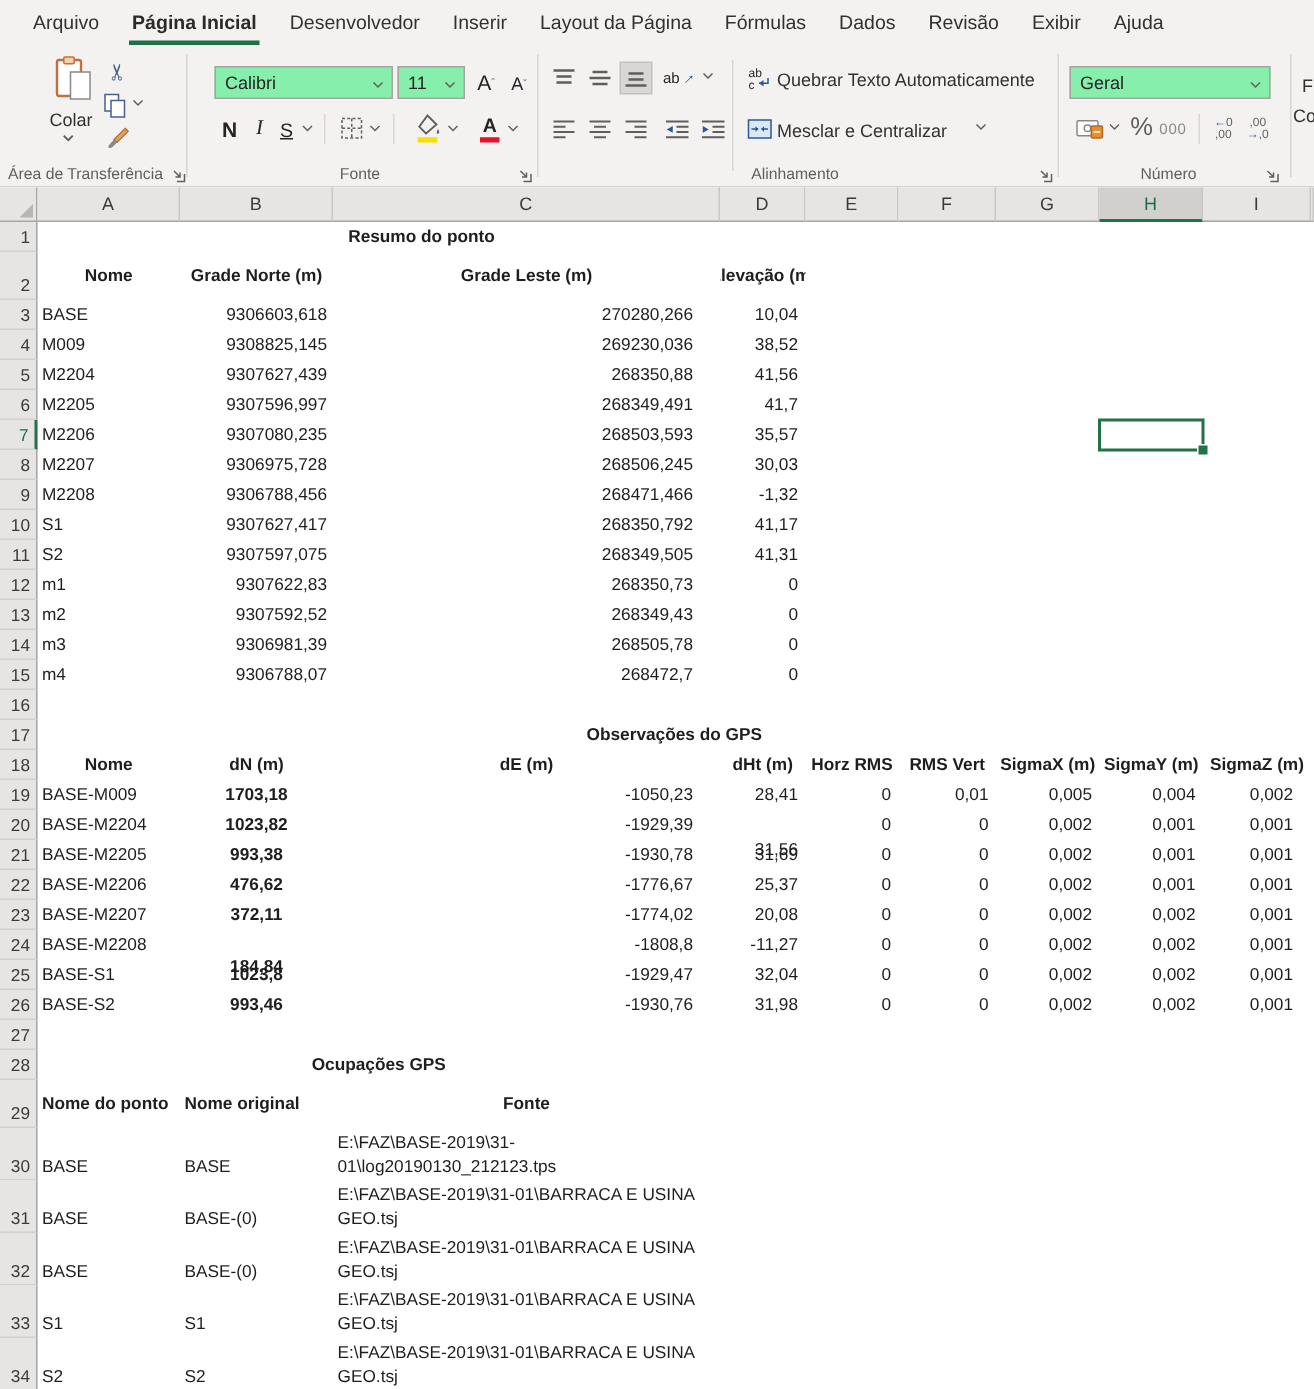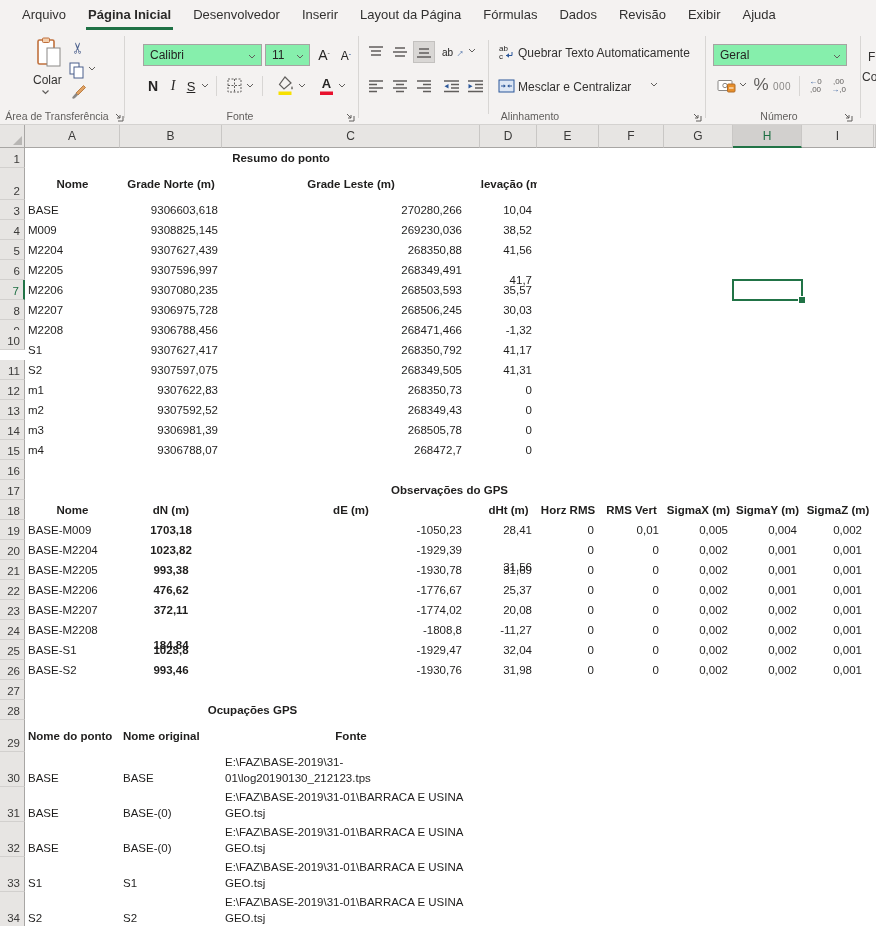--- a/index.html
+++ b/index.html
@@ -332,21 +332,21 @@
       <div class="colhdr" style="left: 874px; width: 2px;"></div>
       <div class="rowhdr" style="top: 23px; height: 20px;">1</div>
       <div class="rowhdr" style="top: 43px; height: 32px;">2</div>
       <div class="rowhdr" style="top: 75px; height: 20px;">3</div>
       <div class="rowhdr" style="top: 95px; height: 20px;">4</div>
       <div class="rowhdr" style="top: 115px; height: 20px;">5</div>
       <div class="rowhdr" style="top: 135px; height: 20px;">6</div>
       <div class="rowhdr sel" style="top: 155px; height: 20px;">7</div>
       <div class="rowhdr" style="top: 175px; height: 20px;">8</div>
       <div class="rowhdr" style="top: 195px; height: 20px;">9</div>
-      <div class="rowhdr" style="top: 205px; height: 20px;">10</div>
+      <div class="rowhdr" style="top: 215px; height: 20px;">10</div>
       <div class="rowhdr" style="top: 235px; height: 20px;">11</div>
       <div class="rowhdr" style="top: 255px; height: 20px;">12</div>
       <div class="rowhdr" style="top: 275px; height: 20px;">13</div>
       <div class="rowhdr" style="top: 295px; height: 20px;">14</div>
       <div class="rowhdr" style="top: 315px; height: 20px;">15</div>
       <div class="rowhdr" style="top: 335px; height: 20px;">16</div>
       <div class="rowhdr" style="top: 355px; height: 20px;">17</div>
       <div class="rowhdr" style="top: 375px; height: 20px;">18</div>
       <div class="rowhdr" style="top: 395px; height: 20px;">19</div>
       <div class="rowhdr" style="top: 415px; height: 20px;">20</div>
@@ -377,21 +377,21 @@
       <div class="cell ar" style="left: 120px; width: 102px; top: 95px; height: 20px; padding-right: 4px;">9308825,145</div>
       <div class="cell ar" style="left: 222px; width: 258px; top: 95px; height: 20px; padding-right: 18px;">269230,036</div>
       <div class="cell ar" style="left: 480px; width: 57px; top: 95px; height: 20px; padding-right: 5px;">38,52</div>
       <div class="cell al" style="left: 25px; width: 95px; top: 115px; height: 20px;">M2204</div>
       <div class="cell ar" style="left: 120px; width: 102px; top: 115px; height: 20px; padding-right: 4px;">9307627,439</div>
       <div class="cell ar" style="left: 222px; width: 258px; top: 115px; height: 20px; padding-right: 18px;">268350,88</div>
       <div class="cell ar" style="left: 480px; width: 57px; top: 115px; height: 20px; padding-right: 5px;">41,56</div>
       <div class="cell al" style="left: 25px; width: 95px; top: 135px; height: 20px;">M2205</div>
       <div class="cell ar" style="left: 120px; width: 102px; top: 135px; height: 20px; padding-right: 4px;">9307596,997</div>
       <div class="cell ar" style="left: 222px; width: 258px; top: 135px; height: 20px; padding-right: 18px;">268349,491</div>
-      <div class="cell ar" style="left: 480px; width: 57px; top: 135px; height: 20px; padding-right: 5px; margin-top: 10px;">41,7</div>
+      <div class="cell ar" style="left: 480px; width: 57px; top: 135px; height: 20px; padding-right: 5px;">41,7</div>
       <div class="cell al" style="left: 25px; width: 95px; top: 155px; height: 20px;">M2206</div>
       <div class="cell ar" style="left: 120px; width: 102px; top: 155px; height: 20px; padding-right: 4px;">9307080,235</div>
       <div class="cell ar" style="left: 222px; width: 258px; top: 155px; height: 20px; padding-right: 18px;">268503,593</div>
       <div class="cell ar" style="left: 480px; width: 57px; top: 155px; height: 20px; padding-right: 5px;">35,57</div>
       <div class="cell al" style="left: 25px; width: 95px; top: 175px; height: 20px;">M2207</div>
       <div class="cell ar" style="left: 120px; width: 102px; top: 175px; height: 20px; padding-right: 4px;">9306975,728</div>
       <div class="cell ar" style="left: 222px; width: 258px; top: 175px; height: 20px; padding-right: 18px;">268506,245</div>
       <div class="cell ar" style="left: 480px; width: 57px; top: 175px; height: 20px; padding-right: 5px;">30,03</div>
       <div class="cell al" style="left: 25px; width: 95px; top: 195px; height: 20px;">M2208</div>
       <div class="cell ar" style="left: 120px; width: 102px; top: 195px; height: 20px; padding-right: 4px;">9306788,456</div>

